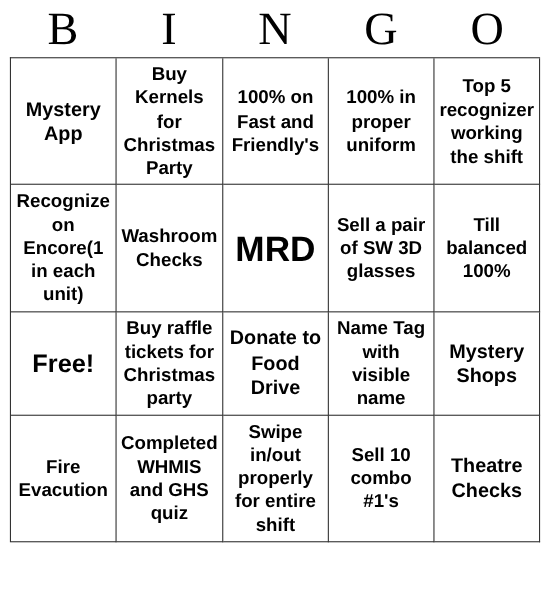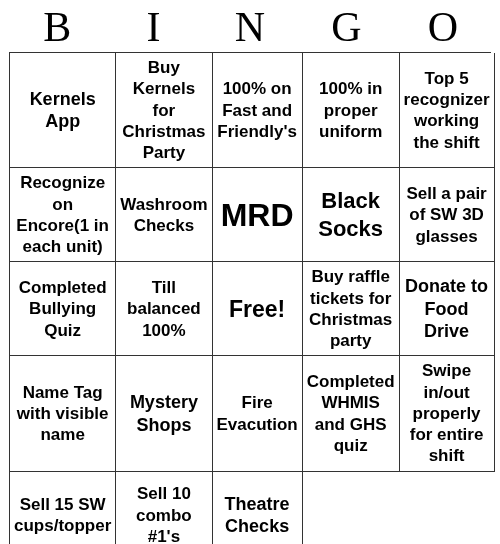--- a/index.html
+++ b/index.html
@@ -84,37 +84,34 @@
 
 <div class="bingo-container">
   <div class="bingo-header">
   <div class="bingo-header-cell">B</div>
       <div class="bingo-header-cell">I</div>
       <div class="bingo-header-cell">N</div>
       <div class="bingo-header-cell">G</div>
       <div class="bingo-header-cell">O</div>
     </div>
   <div class="bingo-grid">
-  <div class="bingo-cell large-text">Kernels App</div>
+  <div class="bingo-cell large-text">Mystery App</div>
       <div class="bingo-cell">Buy Kernels for Christmas Party</div>
       <div class="bingo-cell">100% on Fast and Friendly's</div>
       <div class="bingo-cell">100% in proper uniform</div>
       <div class="bingo-cell">Top 5 recognizer working the shift</div>
       <div class="bingo-cell">Recognize on Encore(1 in each unit)</div>
       <div class="bingo-cell">Washroom Checks</div>
       <div class="bingo-cell mrd">MRD</div>
-      <div class="bingo-cell xl-text">Black Socks</div>
       <div class="bingo-cell">Sell a pair of SW 3D glasses</div>
-      <div class="bingo-cell">Completed Bullying Quiz</div>
       <div class="bingo-cell">Till balanced 100%</div>
       <div class="bingo-cell free">Free!</div>
       <div class="bingo-cell">Buy raffle tickets for Christmas party</div>
       <div class="bingo-cell large-text">Donate to Food Drive</div>
       <div class="bingo-cell">Name Tag with visible name</div>
       <div class="bingo-cell large-text">Mystery Shops</div>
       <div class="bingo-cell">Fire Evacution</div>
       <div class="bingo-cell">Completed WHMIS and GHS quiz</div>
       <div class="bingo-cell">Swipe in/out properly for entire shift</div>
-      <div class="bingo-cell">Sell 15 SW cups/topper</div>
       <div class="bingo-cell">Sell 10 combo #1's</div>
       <div class="bingo-cell large-text">Theatre Checks</div>
     </div>
 </div>
 
 </body></html>

